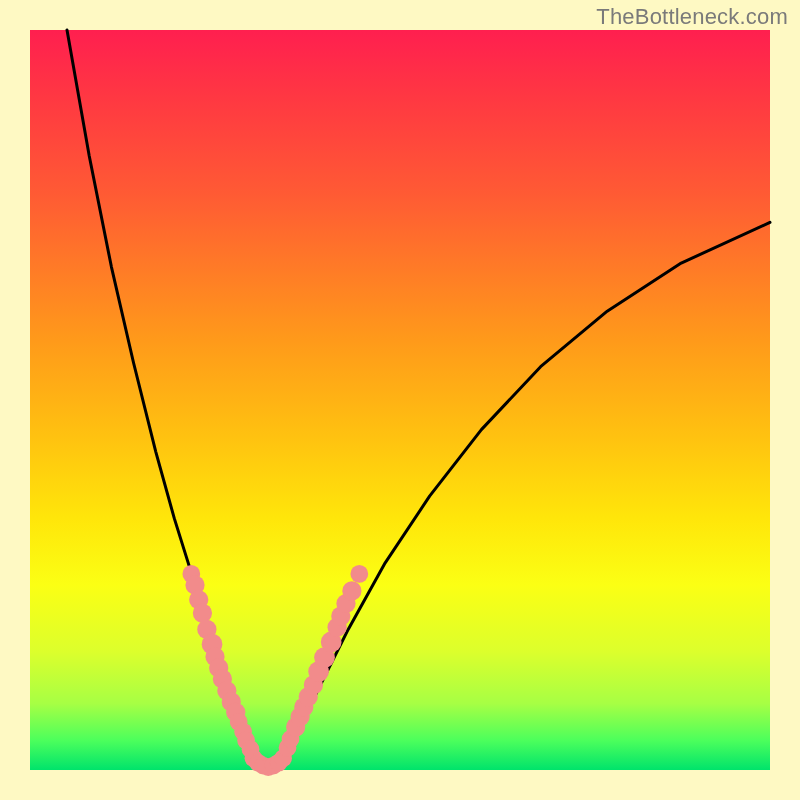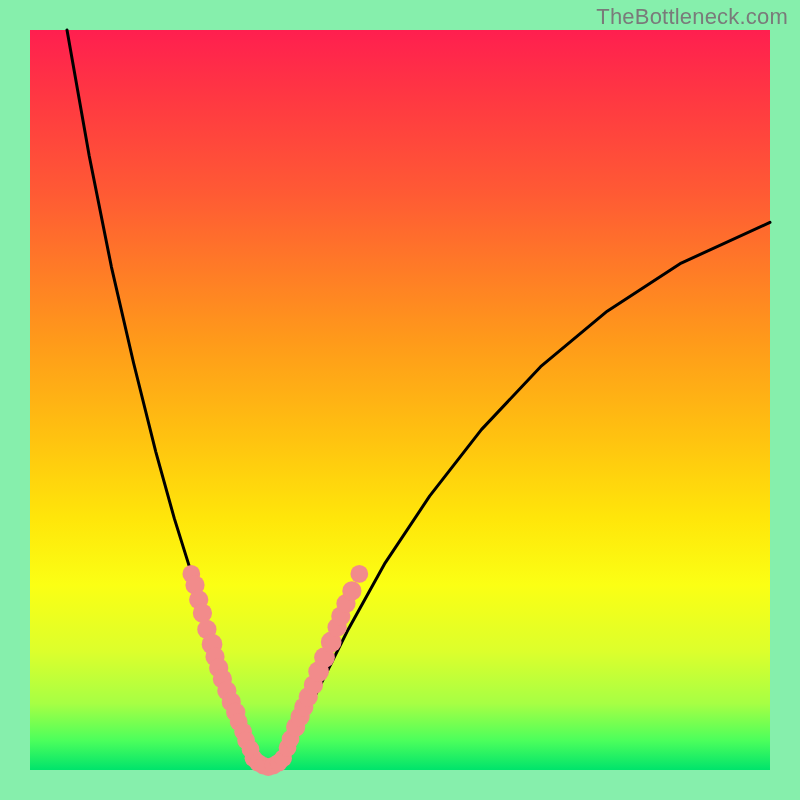--- a/index.html
+++ b/index.html
@@ -7,21 +7,21 @@
     padding: 0;
     width: 800px;
     height: 800px;
     background: #000;
     overflow: hidden;
   }
   .frame {
     position: relative;
     width: 800px;
     height: 800px;
-    background: #86efac;
+    background: #fef9c3;
   }
   .watermark {
     position: absolute;
     top: 4px;
     right: 12px;
     font-family: Arial, Helvetica, sans-serif;
     font-size: 22px;
     color: #7a7a7a;
     letter-spacing: 0.2px;
     z-index: 10;

